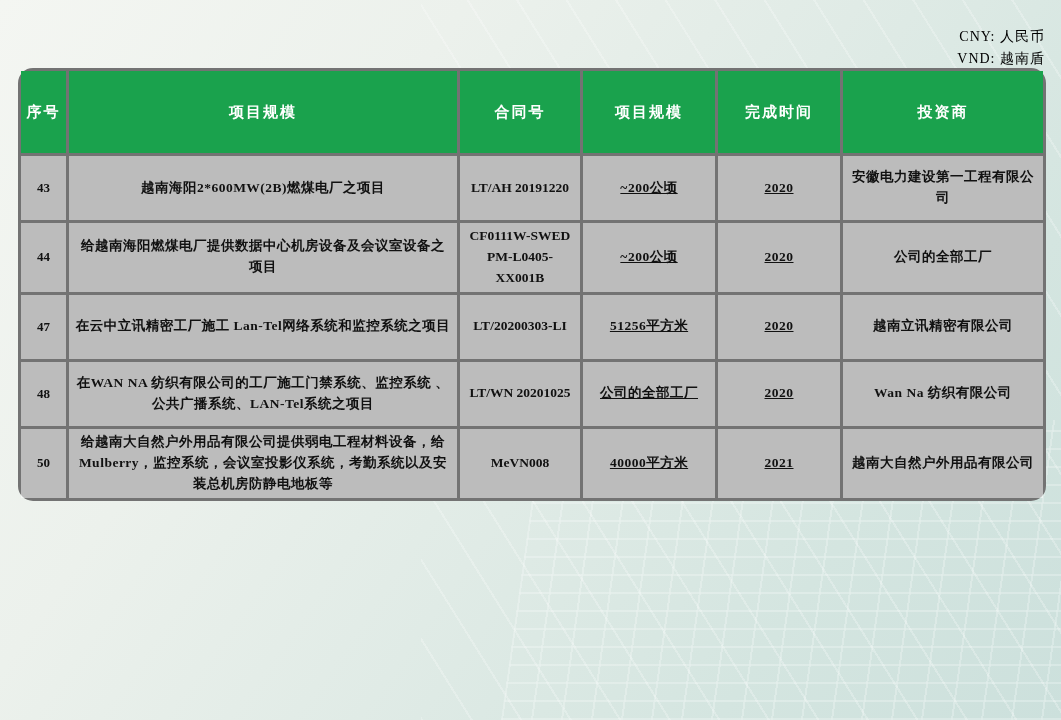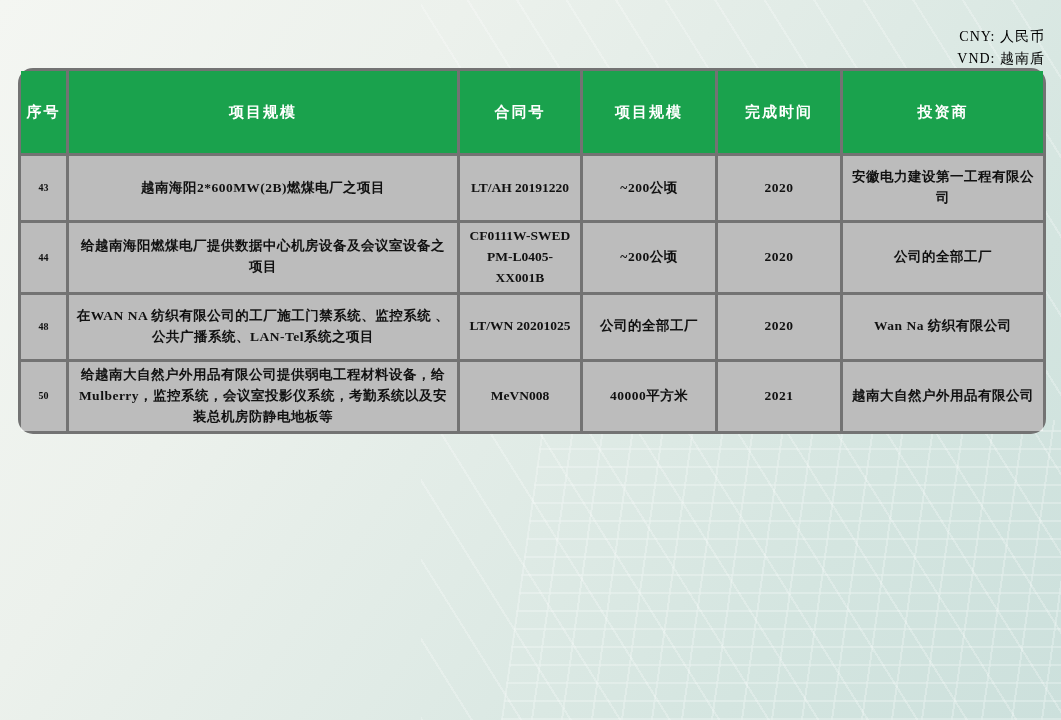--- a/index.html
+++ b/index.html
@@ -39,22 +39,22 @@
   .data-table th{
     background:#1aa24d;color:#ffffff;font-weight:bold;font-size:15px;
     letter-spacing:2px;text-align:center;vertical-align:middle;height:78px;padding:2px 4px;
   }
   .data-table td{
     background:rgba(255,255,255,0.52);color:#111;font-weight:bold;font-size:13.5px;
     text-align:center;vertical-align:middle;height:58px;padding:3px 6px;
     line-height:1.55;letter-spacing:0.5px;
   }
   .data-table td.col-2{white-space:pre-line;letter-spacing:0;}
-  .data-table td.col-0{font-size:10px;letter-spacing:0;}
-  .data-table td.col-3,.data-table td.col-4{letter-spacing:0.5px;}
+  .data-table td.col-0{font-size:13px;letter-spacing:0;}
+  .data-table td.col-3,.data-table td.col-4{letter-spacing:0.5px;text-decoration:underline;}
 </style>
 </head>
 <body>
 
 <div class="bg-beams"></div>
 <div class="bg-windows"></div>
 
 <div class="currency-note">
   <div>CNY: 人民币</div>
   <div>VND:  越南盾</div>
@@ -92,20 +92,28 @@
         <tr>
           <td class="col-0">44</td>
           <td class="col-1">给越南海阳燃煤电厂提供数据中心机房设备及会议室设备之项目</td>
           <td class="col-2">CF0111W-SWED
 PM-L0405-XX001B</td>
           <td class="col-3">~200公顷</td>
           <td class="col-4">2020</td>
           <td class="col-5">公司的全部工厂</td>
         </tr>
         <tr>
+          <td class="col-0">47</td>
+          <td class="col-1">在云中立讯精密工厂施工 Lan-Tel网络系统和监控系统之项目</td>
+          <td class="col-2">LT/20200303-LI</td>
+          <td class="col-3">51256平方米</td>
+          <td class="col-4">2020</td>
+          <td class="col-5">越南立讯精密有限公司</td>
+        </tr>
+        <tr>
           <td class="col-0">48</td>
           <td class="col-1">在WAN NA 纺织有限公司的工厂施工门禁系统、监控系统 、公共广播系统、LAN-Tel系统之项目</td>
           <td class="col-2">LT/WN 20201025</td>
           <td class="col-3">公司的全部工厂</td>
           <td class="col-4">2020</td>
           <td class="col-5">Wan Na 纺织有限公司</td>
         </tr>
         <tr>
           <td class="col-0">50</td>
           <td class="col-1">给越南大自然户外用品有限公司提供弱电工程材料设备，给Mulberry，监控系统，会议室投影仪系统，考勤系统以及安装总机房防静电地板等</td>

